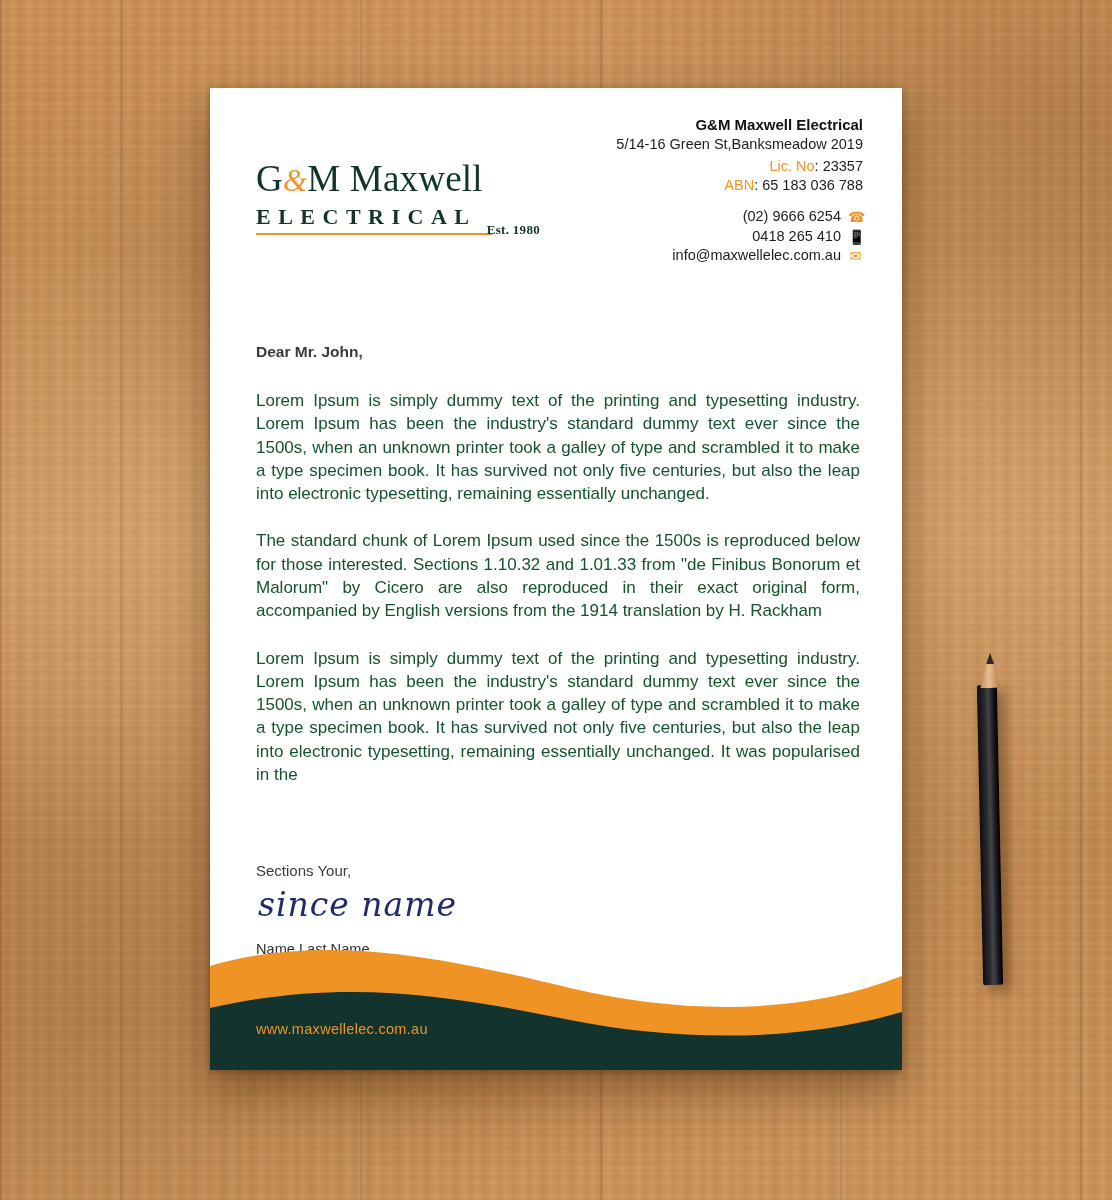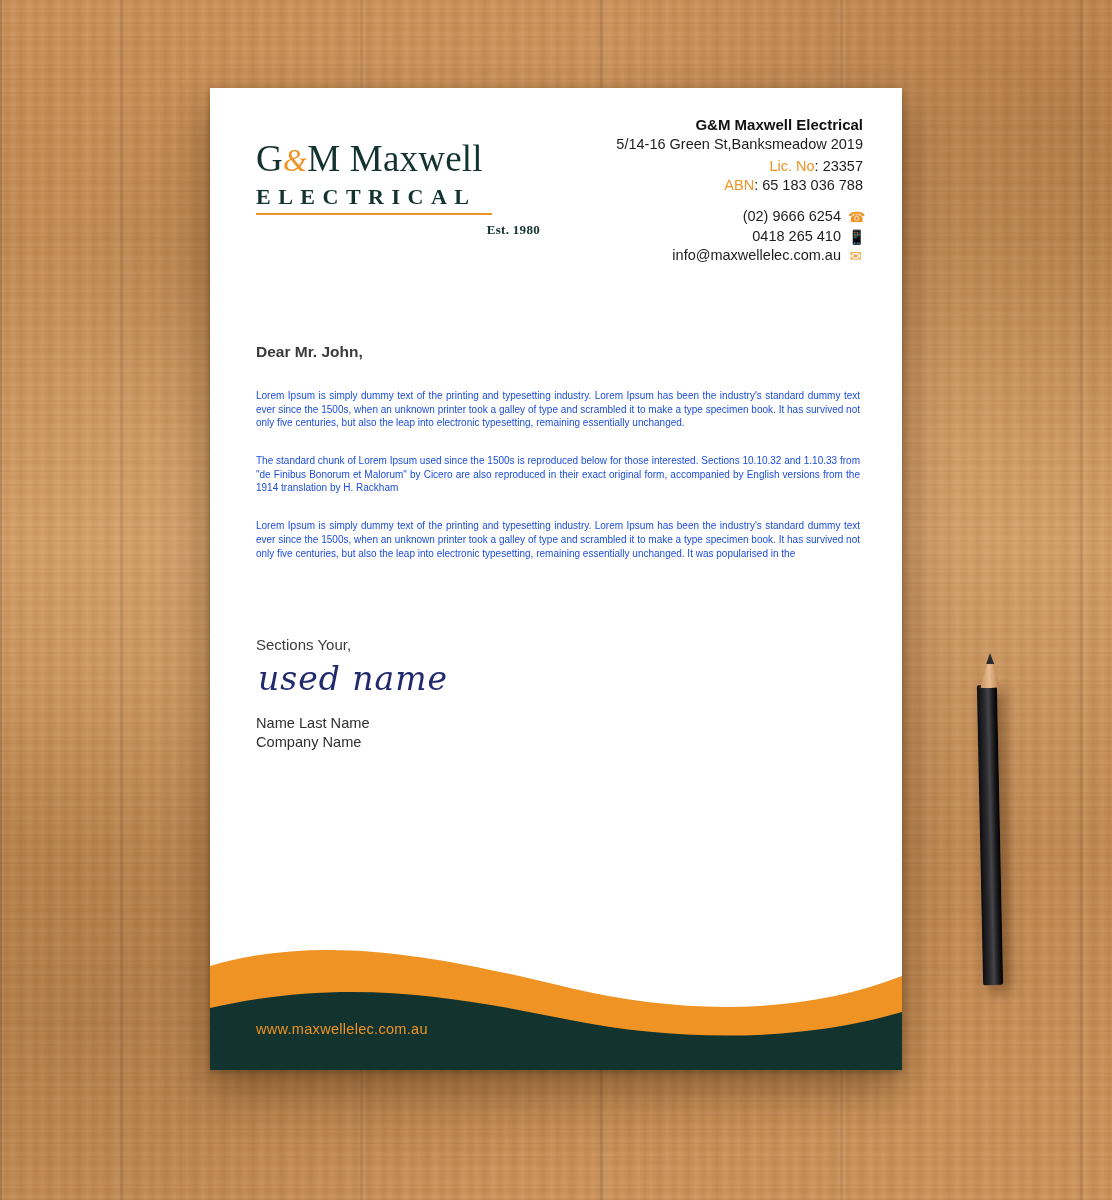--- a/index.html
+++ b/index.html
@@ -92,20 +92,21 @@
     top: 52px;
     width: 290px;
   }
   .logo-top {
     font-family: "Liberation Serif", serif;
     font-size: 37px;
     color: #13332f;
     letter-spacing: .2px;
     white-space: nowrap;
     line-height: 1;
+    margin-top: 20px;
   }
   .logo-top .amp {
     color: #ef9324;
     font-style: italic;
     font-family: "Liberation Serif", serif;
     font-size: 31px;
   }
   .logo-sub {
     margin-top: 7px;
     font-family: "Liberation Serif", serif;
@@ -173,23 +174,23 @@
     right: 42px;
     top: 255px;
   }
   .salutation {
     font-weight: bold;
     font-size: 15.5px;
     color: #3a3a3a;
     margin-bottom: 28px;
   }
   .para {
-    font-size: 10px;
+    font-size: 17px;
     line-height: 1.37;
-    color: #1d4ed8;
+    color: #14532d;
     text-align: justify;
     margin: 0 0 24px 0;
   }
   .sign-wrap { margin-top: 76px; }
   .sincerely {
     font-size: 15px;
     color: #3b3b3b;
     margin-bottom: 6px;
   }
   .signature {
@@ -304,26 +305,26 @@
           <span>info@maxwellelec.com.au</span><span class="ico">✉</span>
         </span>
       </div>
     </div>
   </div>
 
   <div class="body-block">
     <div class="salutation">Dear Mr. John,</div>
 
     <p class="para">Lorem Ipsum is simply dummy text of the printing and typesetting industry. Lorem Ipsum has been the industry's standard dummy text ever since the 1500s, when an unknown printer took a galley of type and scrambled it to make a type specimen book. It has survived not only five centuries, but also the leap into electronic typesetting, remaining essentially unchanged.</p>
-    <p class="para">The standard chunk of Lorem Ipsum used since the 1500s is reproduced below for those interested. Sections 10.10.32 and 1.10.33 from "de Finibus Bonorum et Malorum" by Cicero are also reproduced in their exact original form, accompanied by English versions from the 1914 translation by H. Rackham</p>
+    <p class="para">The standard chunk of Lorem Ipsum used since the 1500s is reproduced below for those interested. Sections 1.10.32 and 1.01.33 from "de Finibus Bonorum et Malorum" by Cicero are also reproduced in their exact original form, accompanied by English versions from the 1914 translation by H. Rackham</p>
     <p class="para">Lorem Ipsum is simply dummy text of the printing and typesetting industry. Lorem Ipsum has been the industry's standard dummy text ever since the 1500s, when an unknown printer took a galley of type and scrambled it to make a type specimen book. It has survived not only five centuries, but also the leap into electronic typesetting, remaining essentially unchanged. It was popularised in the</p>
 
     <div class="sign-wrap">
       <div class="sincerely">Sections Your,</div>
-      <div class="signature">used name</div>
+      <div class="signature">since name</div>
       <div class="signer">
         <div>Name Last Name</div>
         <div>Company Name</div>
       </div>
     </div>
   </div>
 
   <div class="footer">
     <svg viewBox="0 0 692 150" preserveAspectRatio="none">
       <path fill="#ef9324" d="M0,46 C120,10 250,42 360,68 C470,94 590,96 692,56 L692,150 L0,150 Z"></path>

